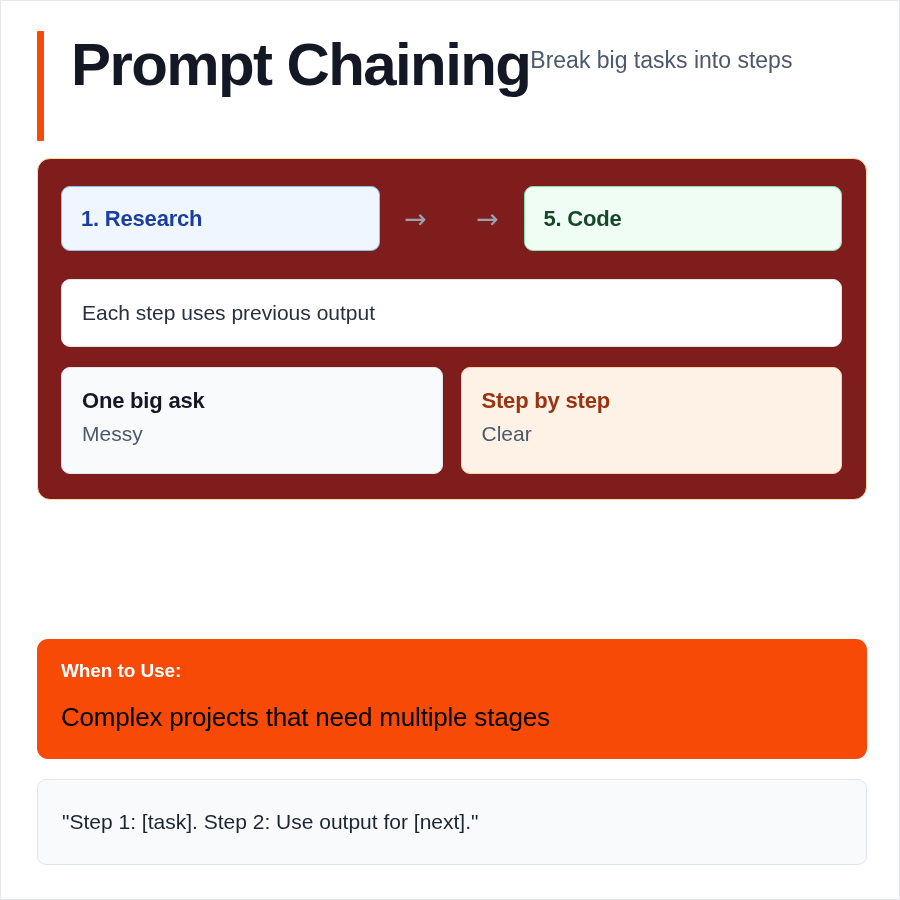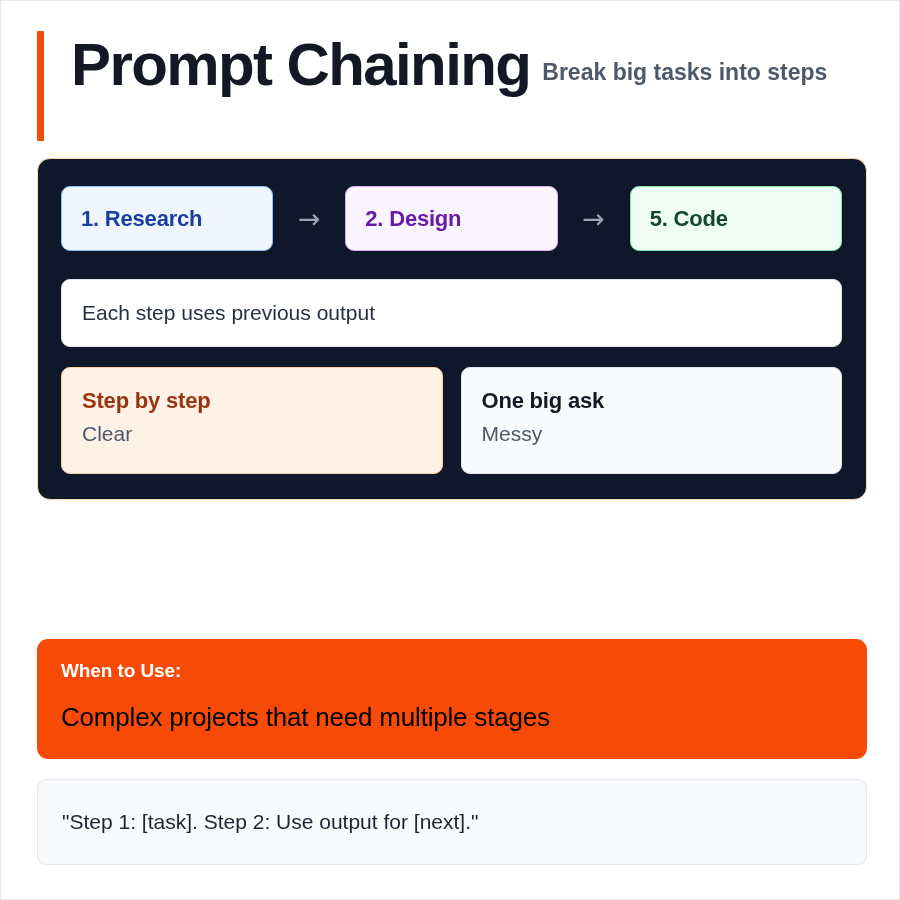--- a/index.html
+++ b/index.html
@@ -52,36 +52,36 @@
     font-weight: 700;
     letter-spacing: -1.6px;
     color: #141824;
     line-height: 1.0;
     margin: 0;
     padding-top: 4px;
     white-space: nowrap;
   }
   .subtitle {
     font-size: 23px;
-    font-weight: 700;
+    font-weight: 400;
     color: #4c596b;
-    margin: 12px;
+    margin: 0;
     padding-top: 17px;
     line-height: 1.1;
     white-space: nowrap;
   }
 
   
   .flow-panel {
     position: absolute;
     left: 36px;
     top: 157px;
     width: 830px;
     box-sizing: border-box;
-    background: #0f172a;
+    background: #7f1d1d;
     border: 1.5px solid #fbd9a8;
     border-radius: 13px;
     padding: 27px 24px 25px 23px;
   }
 
   .steps-row {
     display: flex;
     flex-direction: row;
     align-items: center;
     gap: 0;
@@ -234,42 +234,39 @@
     </div>
   </div>
 
   <div class="flow-panel">
 
     <div class="steps-row">
       <div class="step-box s1">
         <span>1. Research</span>
       </div>
       <div class="arrow">→</div>
-      <div class="step-box s2">
-        <span>2. Design</span>
-      </div>
       <div class="arrow">→</div>
       <div class="step-box s3">
         <span>5. Code</span>
       </div>
     </div>
 
     <div class="note-box">
       <span>Each step uses previous output</span>
     </div>
 
     <div class="compare-row">
+      <div class="compare-card left">
+        <div class="cc-title">One big ask</div>
+        <div class="cc-sub">Messy</div>
+      </div>
       <div class="compare-card right">
         <div class="cc-title">Step by step</div>
         <div class="cc-sub">Clear</div>
       </div>
-      <div class="compare-card left">
-        <div class="cc-title">One big ask</div>
-        <div class="cc-sub">Messy</div>
-      </div>
     </div>
 
   </div>
 
   <div class="when-banner">
     <div class="when-label">When to Use:</div>
     <div class="when-text">Complex projects that need multiple stages</div>
   </div>
 
   <div class="example-box">

